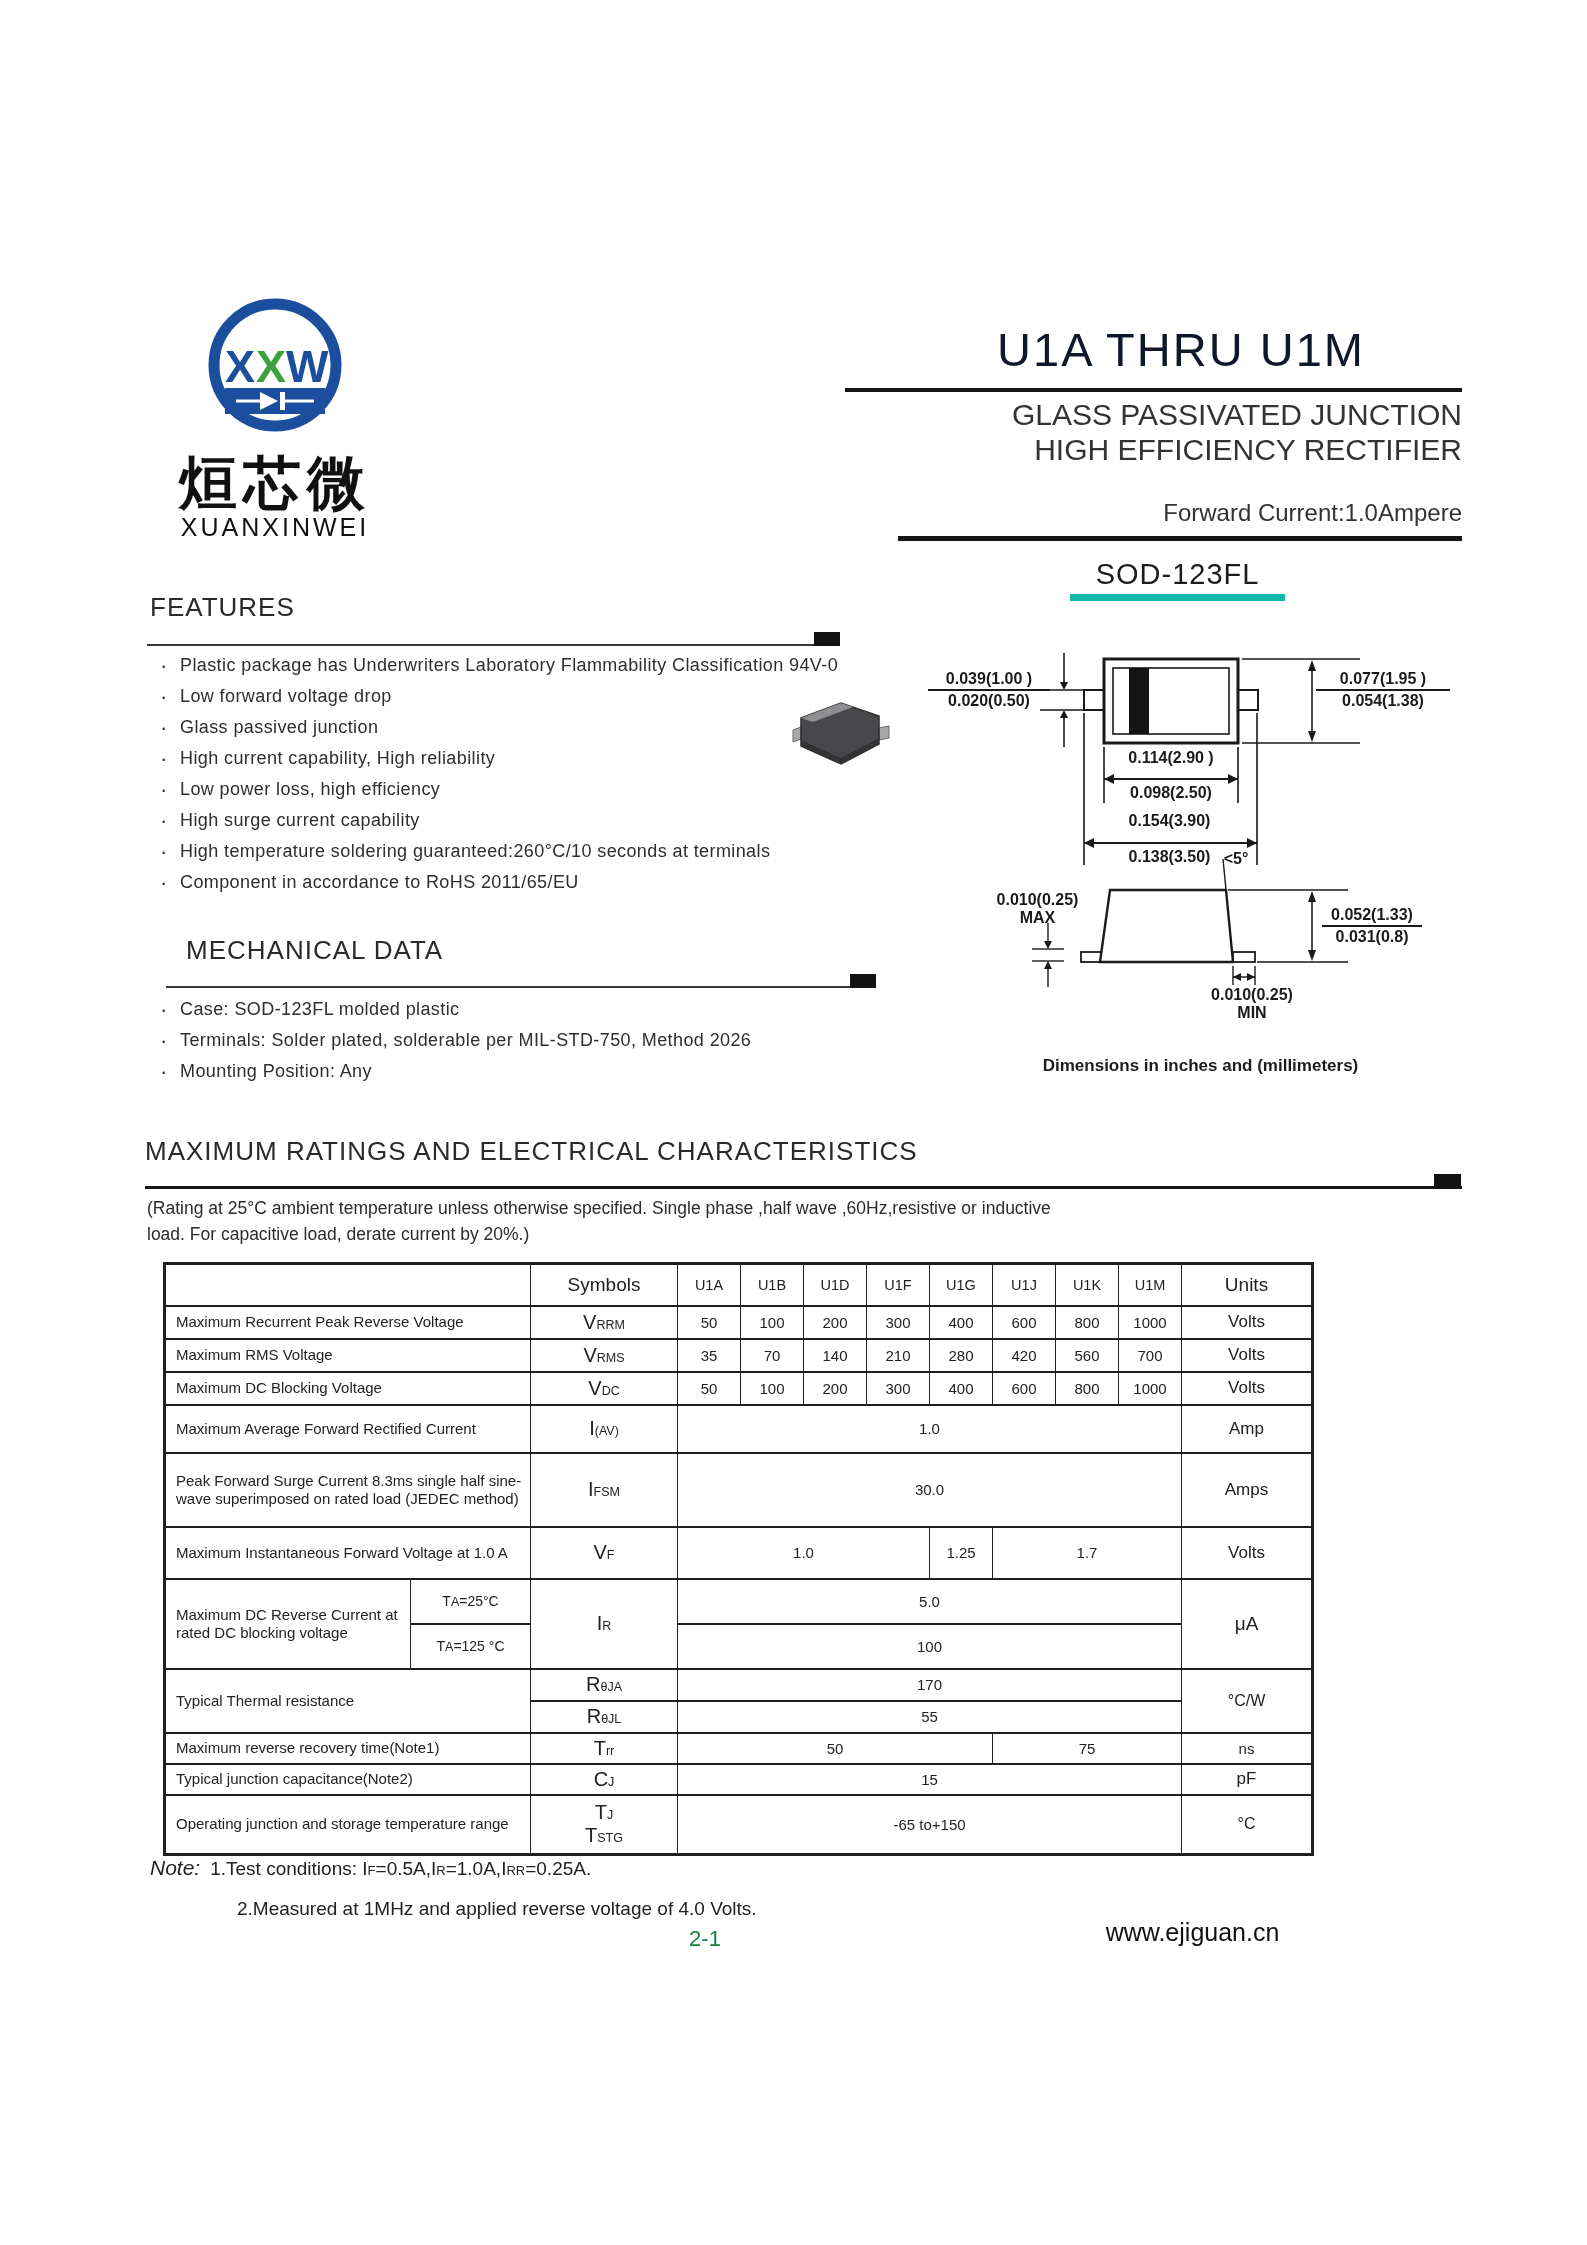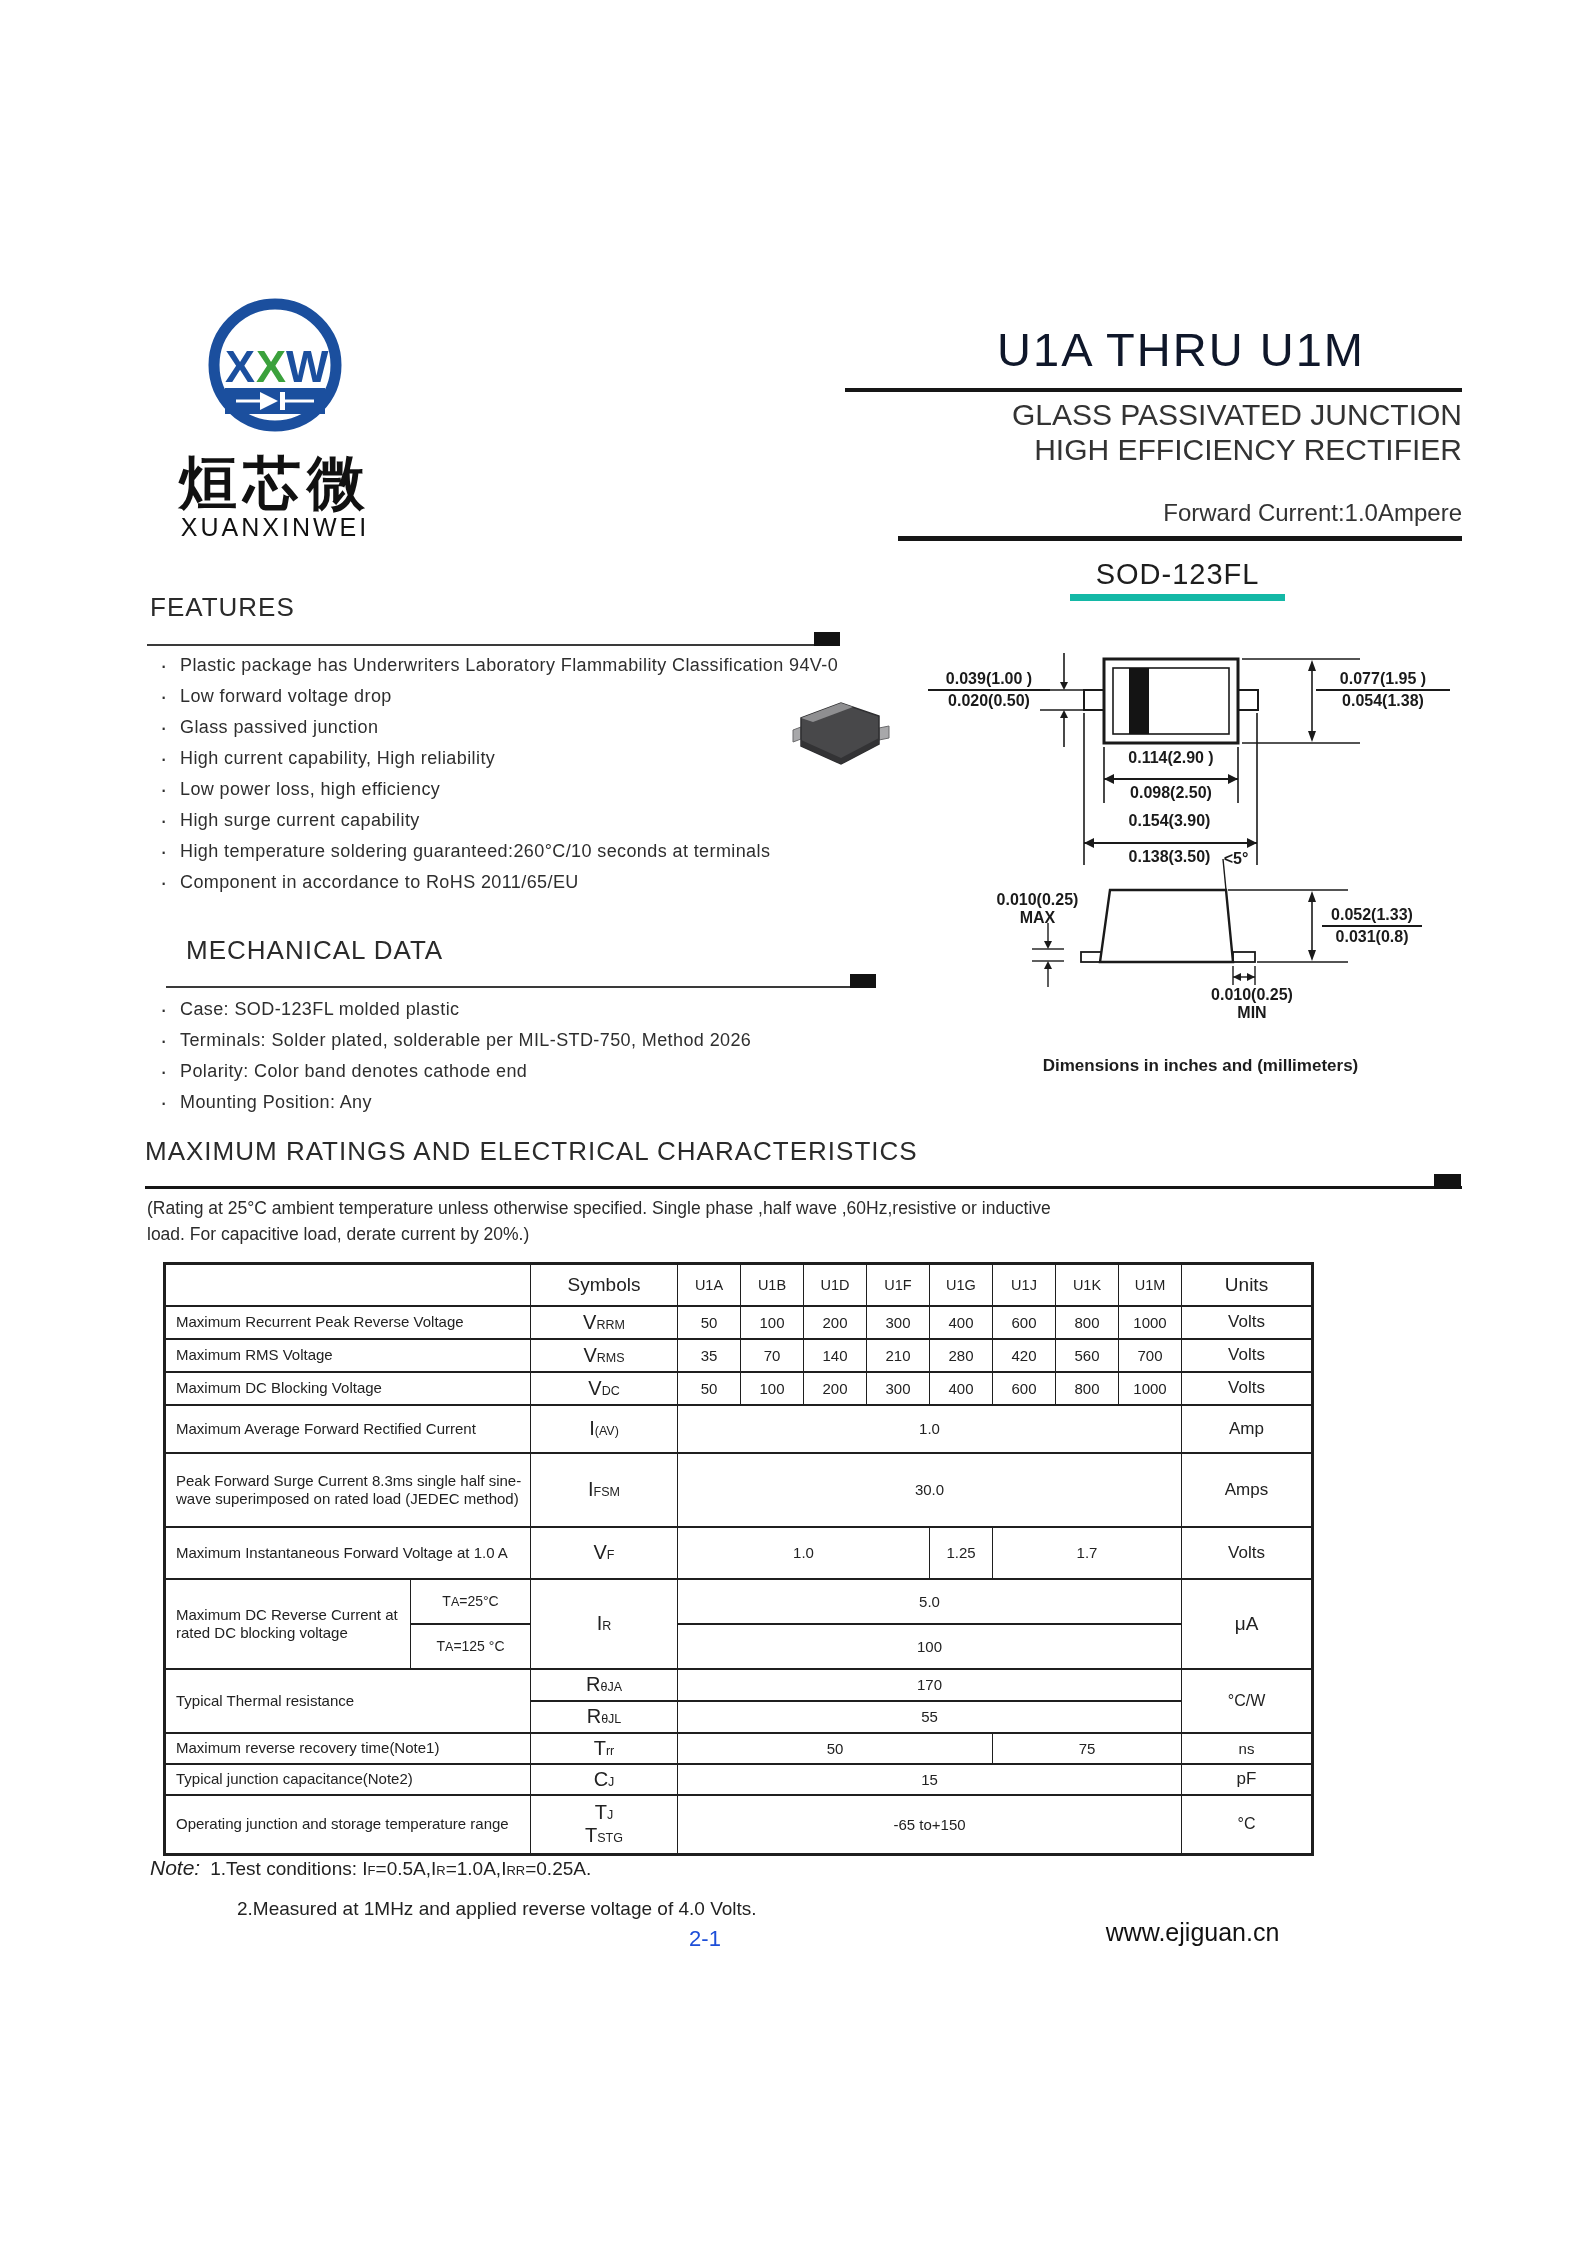--- a/index.html
+++ b/index.html
@@ -45,21 +45,21 @@
   .hunit{font-size:19px;}
   .sym{font-size:20px;}
   .sb{font-size:12.5px;}
   .val{font-size:15px;}
   .unit{font-size:17px;}
   .cnd{font-size:14px;}
   
   .note-line{position:absolute;font-size:19px;color:#222;white-space:nowrap;}
   .note-label{font-style:italic;font-size:21px;margin-right:10px;}
   .nsub{font-size:13px;}
-  .page-num{position:absolute;left:660px;top:1926px;width:90px;text-align:center;font-size:22px;color:#1d4ed8;}
+  .page-num{position:absolute;left:660px;top:1926px;width:90px;text-align:center;font-size:22px;color:#15803d;}
   .site{position:absolute;left:1085px;top:1918px;width:215px;text-align:center;font-size:25px;color:#111;}
   svg{display:block;}
 </style>
 </head>
 <body>
 
 <div id="page">
 
   <svg class="abs" style="left:200px;top:293px;" width="150" height="150" viewBox="0 0 150 150">
     <circle cx="75" cy="72" r="61" fill="none" stroke="#1b4f9e" stroke-width="11"></circle>
@@ -151,21 +151,20 @@
   <div class="dimtext" style="left:1104px;top:784px;width:134px;">0.098(2.50)</div>
   <div class="dimtext" style="left:1082px;top:812px;width:175px;">0.154(3.90)</div>
   <div class="dimtext" style="left:1082px;top:848px;width:175px;">0.138(3.50)</div>
 
   <div class="sec-title" style="left:186px;top:935px;">MECHANICAL DATA</div>
   <div class="rule" style="left:166px;top:986px;width:710px;height:2px;background:#3a3a3a;"></div>
   <div class="sqmark" style="left:850px;top:974px;width:26px;height:14px;"></div>
   <ul class="blist" style="left:158px;top:994px;">
     <li>Case: SOD-123FL molded plastic</li>
     <li>Terminals: Solder plated, solderable per MIL-STD-750, Method 2026</li>
-    <li>Polarity: Color band denotes cathode end</li>
     <li>Mounting Position: Any</li>
   </ul>
 
   <svg class="abs" style="left:960px;top:845px;" width="470" height="245" viewBox="0 0 470 245">
     <g stroke="#1a1a1a" fill="none">
       <rect x="121" y="107" width="21" height="10" stroke-width="1.8" fill="#ffffff"></rect>
       <rect x="273" y="107" width="22" height="10" stroke-width="1.8" fill="#ffffff"></rect>
       <polygon points="150,45 266,45 273,117 140,117" stroke-width="2.4" fill="#ffffff"></polygon>
       <line x1="266" y1="45" x2="263" y2="14" stroke-width="1.4"></line>
       <line x1="72" y1="104" x2="104" y2="104" stroke-width="1.4"></line>

